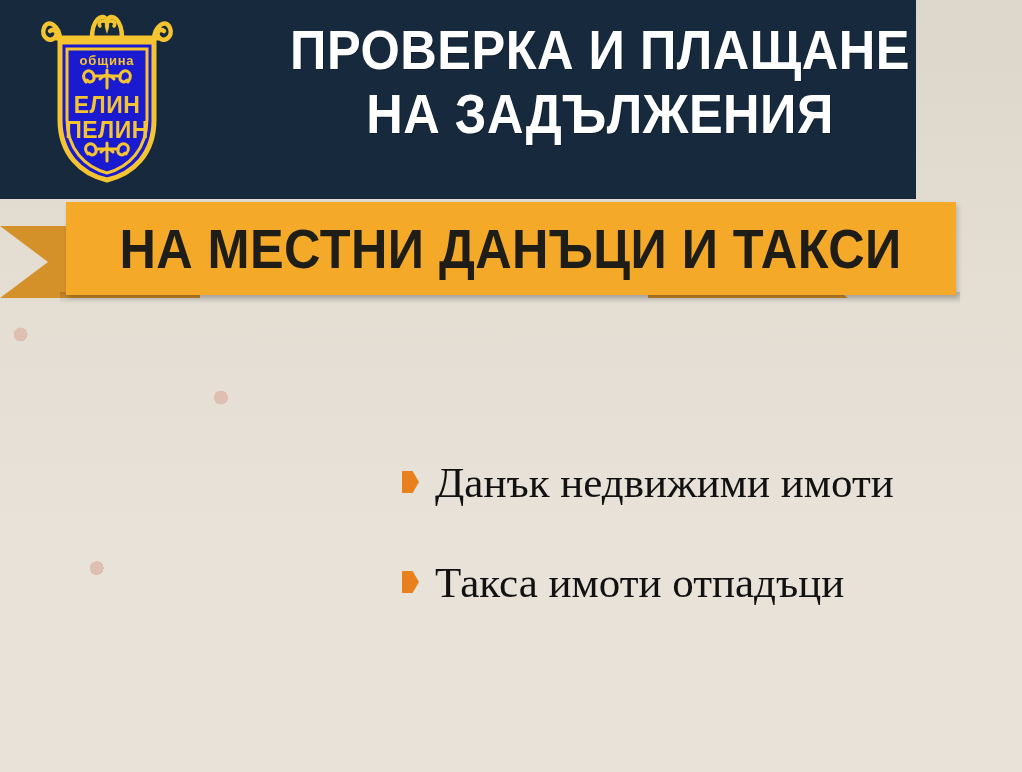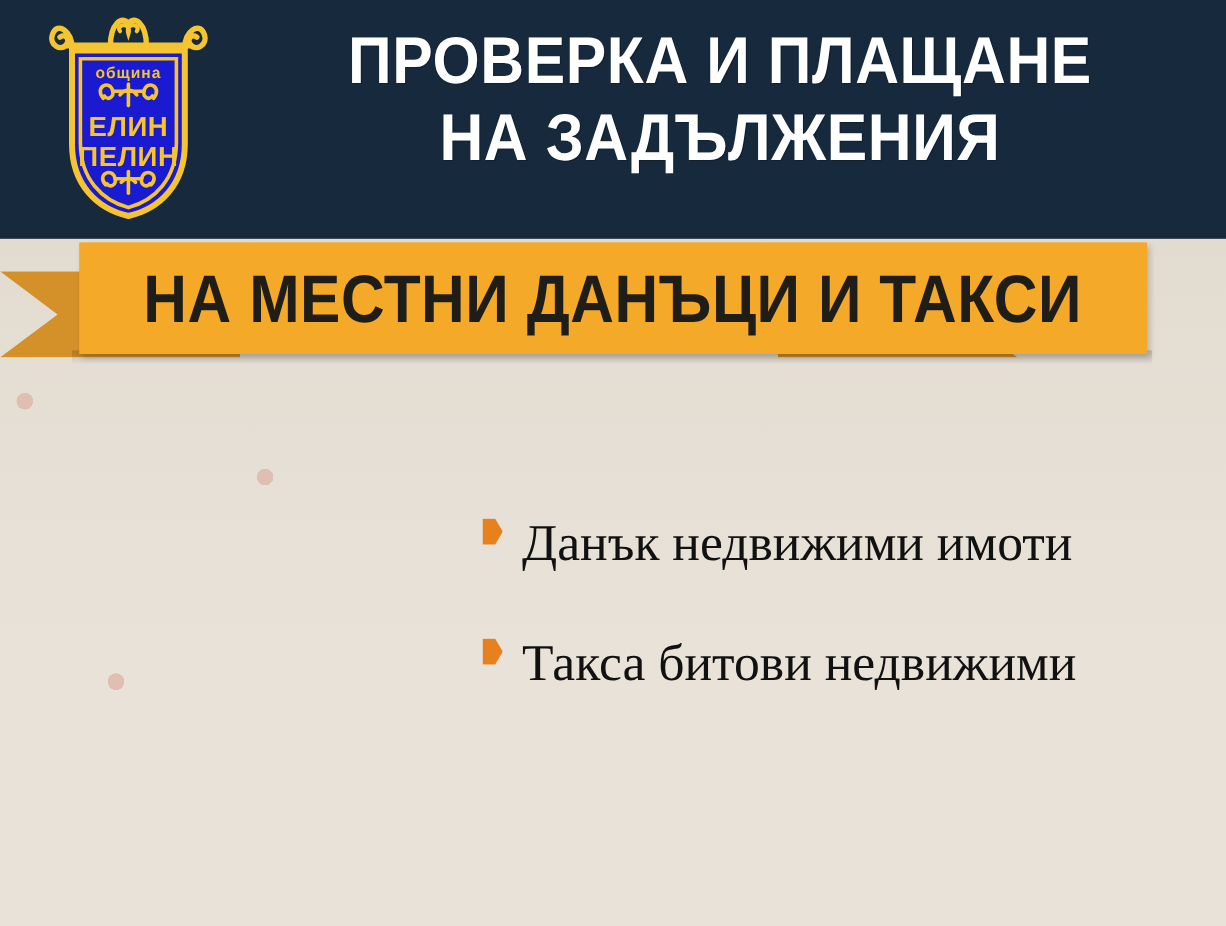--- a/index.html
+++ b/index.html
@@ -14,21 +14,21 @@
     overflow: hidden;
     font-family: "Liberation Sans", sans-serif;
     background: linear-gradient(180deg, #ddd7cb 0%, #e3ddd2 35%, #e9e2d9 70%, #e9e2d9 100%);
   }
 
   
   .header {
     position: absolute;
     left: 0;
     top: 0;
-    width: 1022px;
+    width: 916px;
     height: 199px;
     background: #16293d;
     display: flex;
     align-items: flex-start;
     box-sizing: border-box;
   }
   .crest-wrap {
     position: absolute;
     left: 34px;
     top: 8px;
@@ -147,21 +147,21 @@
 
   
   .bullets {
     position: absolute;
     left: 402px;
     top: 432px;
     width: 610px;
   }
   .bullet-row {
     display: flex;
-    align-items: flex-start;
+    align-items: center;
     height: 100px;
   }
   .bullet-marker {
     flex: 0 0 auto;
     width: 17px;
     height: 22px;
     margin-right: 16px;
     background: #e8801e;
     clip-path: polygon(0 0, 62% 0, 100% 50%, 62% 100%, 0 100%);
   }
@@ -285,19 +285,19 @@
 
   <div class="bullets">
 
     <div class="bullet-row">
       <span class="bullet-marker"></span>
       <span class="bullet-label">Данък недвижими имоти</span>
     </div>
 
     <div class="bullet-row">
       <span class="bullet-marker"></span>
-      <span class="bullet-label">Такса битови недвижими</span>
+      <span class="bullet-label">Такса имоти отпадъци</span>
     </div>
 
 
   </div>
 
 </div>
 
 </body></html>

